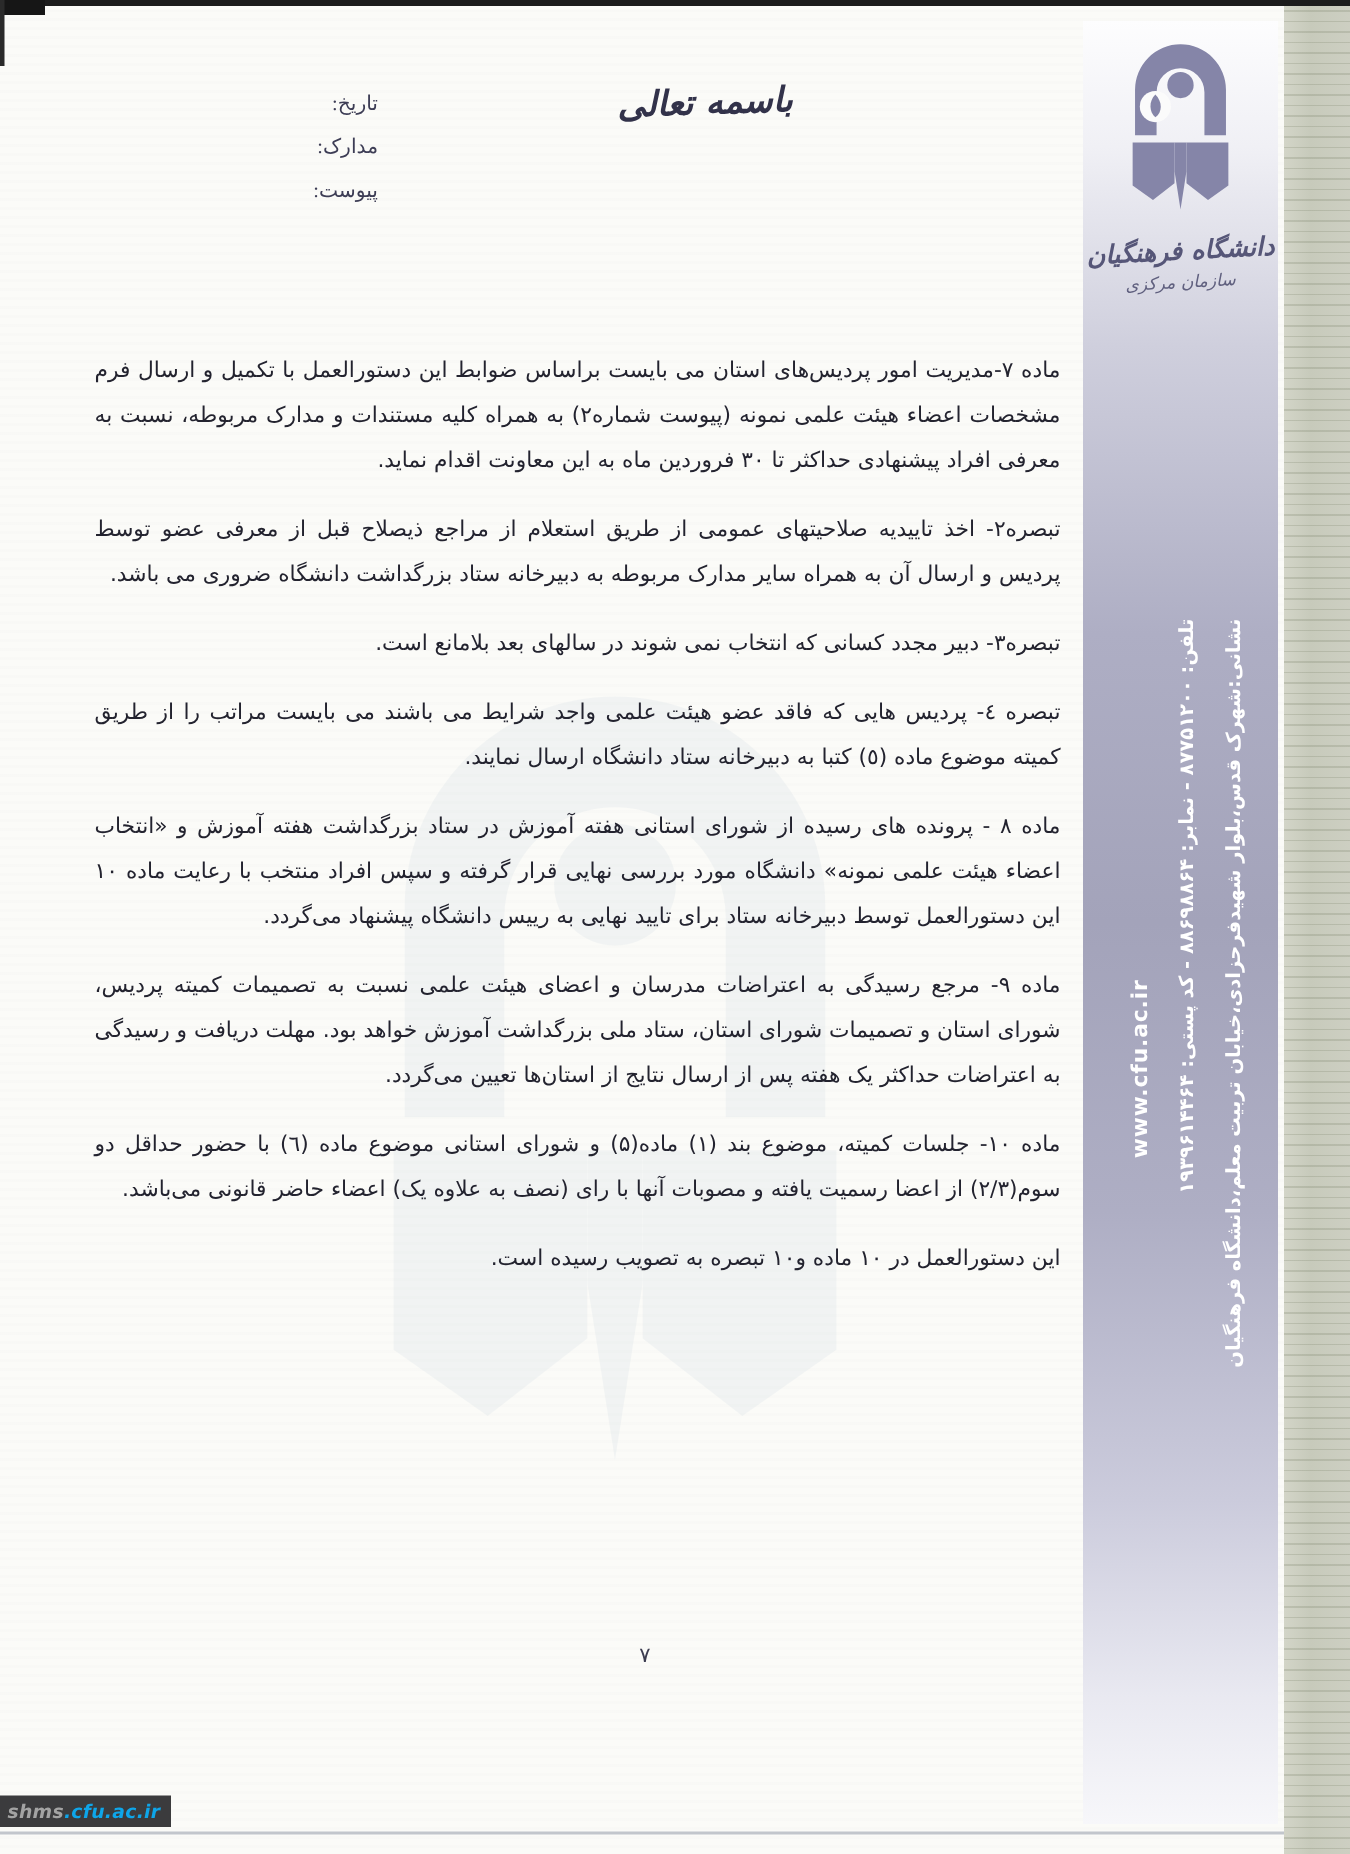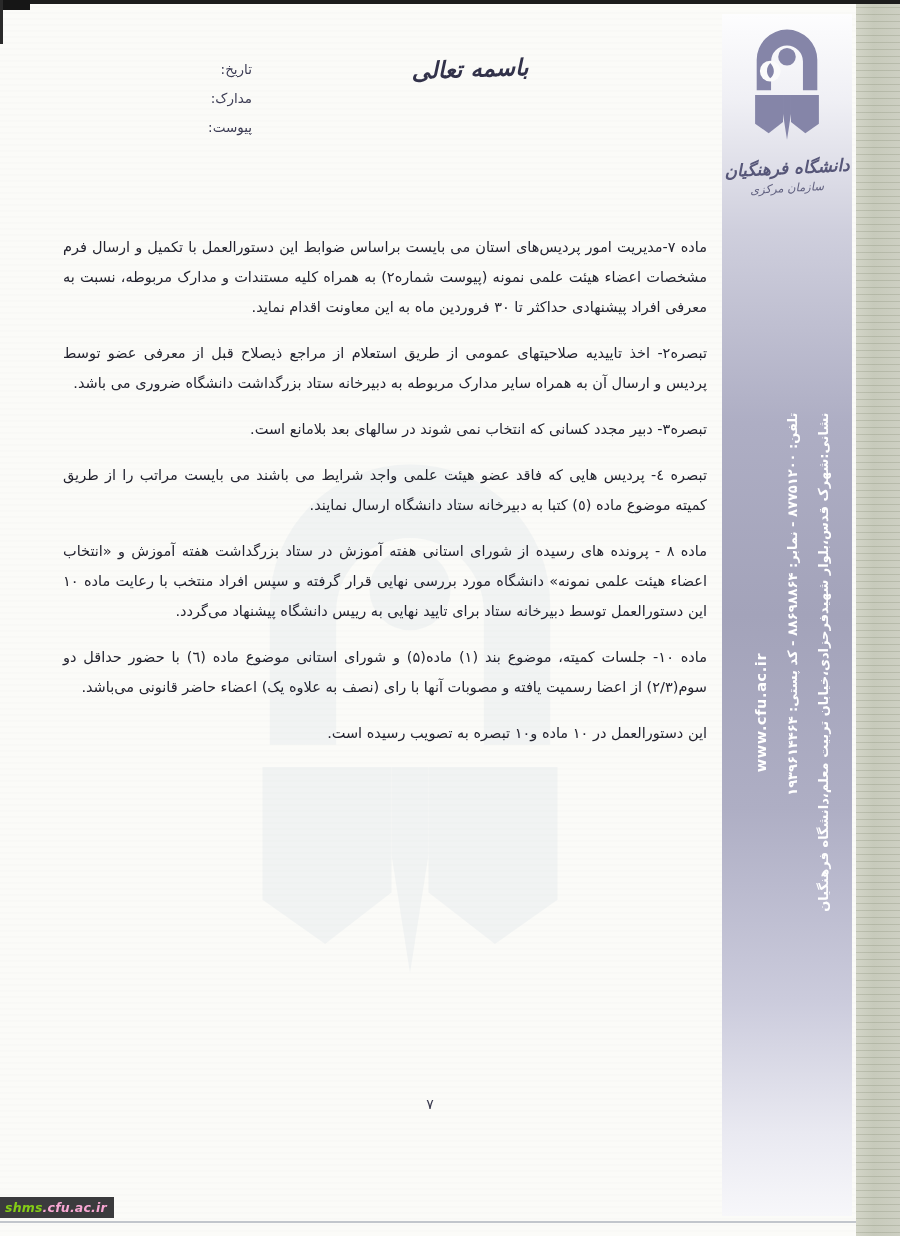--- a/index.html
+++ b/index.html
@@ -31,21 +31,21 @@
   
   .bismillah{
     position:absolute;left:360px;top:56px;width:220px;
     text-align:center;direction:rtl;
     font-size:23px;font-weight:bold;font-style:italic;
     color:#32324a;transform:rotate(-2deg);
   }
   .ref-fields{
     position:absolute;left:148px;top:60px;width:104px;
     direction:rtl;text-align:right;
-    color:#3d3d55;font-size:13.5px;
+    color:#3d3d55;font-size:13.5px;font-family:Liberation Serif, serif;
   }
   .ref-fields .fld{height:18px;line-height:18px;margin-bottom:11px;}
 
   
   .banner{
     position:absolute;left:722px;top:14px;width:130px;height:1202px;
     background:linear-gradient(180deg,
       #fdfdfe 0%, #f0f0f5 7%, #cfcfdd 18%, #aeaec4 34%,
       #a3a3ba 50%, #aeaec4 66%, #cbcbdc 82%, #e9e9f1 93%, #f7f7fa 100%);
   }
@@ -89,22 +89,22 @@
     text-align:center;font-size:14px;color:#3c3c50;
   }
 
   
   .footer-badge{
     position:absolute;left:0;top:1197px;height:21px;padding:0 7px 0 5px;
     background:#3b3b3d;display:flex;align-items:center;
     font-style:italic;font-weight:bold;font-size:12.5px;letter-spacing:.2px;
     white-space:nowrap;
   }
-  .footer-badge .site-prefix{color:#84cc16;}
-  .footer-badge .site-suffix{color:#f9a8d4;}
+  .footer-badge .site-prefix{color:#a3a3a3;}
+  .footer-badge .site-suffix{color:#0ea5e9;}
 </style>
 </head>
 <body>
 
 <div class="page">
 
   <div class="banner"></div>
 
   <div class="scan-edge"></div>
   <div class="top-border"></div>
@@ -151,20 +151,21 @@
     <div class="bt-line bt-fa">تلفن: ۸۷۷۵۱۲۰۰ - نمابر: ۸۸۶۹۸۸۶۴ - کد پستی: ۱۹۳۹۶۱۴۴۶۴</div>
     <div class="bt-line bt-fa">نشانی:شهرک قدس،بلوار شهیدفرحزادی،خیابان تربیت معلم،دانشگاه فرهنگیان</div>
   </div>
 
   <div class="doc-body">
     <p>ماده ۷-مدیریت امور پردیس‌های استان می بایست براساس ضوابط این دستورالعمل با تکمیل و ارسال فرم مشخصات اعضاء هیئت علمی نمونه (پیوست شماره۲) به همراه کلیه مستندات و مدارک مربوطه، نسبت به معرفی افراد پیشنهادی حداکثر تا ۳۰ فروردین ماه به این معاونت اقدام نماید.</p>
     <p>تبصره۲- اخذ تاییدیه صلاحیتهای عمومی از طریق استعلام از مراجع ذیصلاح قبل از معرفی عضو توسط پردیس و ارسال آن به همراه سایر مدارک مربوطه به دبیرخانه ستاد بزرگداشت دانشگاه ضروری می باشد.</p>
     <p>تبصره۳- دبیر مجدد کسانی که انتخاب نمی شوند در سالهای بعد بلامانع است.</p>
     <p>تبصره ٤- پردیس هایی که فاقد عضو هیئت علمی واجد شرایط می باشند می بایست مراتب را از طریق کمیته موضوع ماده (٥) کتبا به دبیرخانه ستاد دانشگاه ارسال نمایند.</p>
     <p>ماده ۸ - پرونده های رسیده از شورای استانی هفته آموزش در ستاد بزرگداشت هفته آموزش و «انتخاب اعضاء هیئت علمی نمونه» دانشگاه مورد بررسی نهایی قرار گرفته و سپس افراد منتخب با رعایت ماده ۱۰ این دستورالعمل توسط دبیرخانه ستاد برای تایید نهایی به رییس دانشگاه پیشنهاد می‌گردد.</p>
+    <p>ماده ۹- مرجع رسیدگی به اعتراضات مدرسان و اعضای هیئت علمی نسبت به تصمیمات کمیته پردیس، شورای استان و تصمیمات شورای استان، ستاد ملی بزرگداشت آموزش خواهد بود. مهلت دریافت و رسیدگی به اعتراضات حداکثر یک هفته پس از ارسال نتایج از استان‌ها تعیین می‌گردد.</p>
     <p>ماده ۱۰- جلسات کمیته، موضوع بند (۱) ماده(۵) و شورای استانی موضوع ماده (٦) با حضور حداقل دو سوم(۲/۳) از اعضا رسمیت یافته و مصوبات آنها با رای (نصف به علاوه یک) اعضاء حاضر قانونی می‌باشد.</p>
     <p>این دستورالعمل در ۱۰ ماده و۱۰ تبصره به تصویب رسیده است.</p>
   </div>
 
   <div class="page-number">۷</div>
 
   <div class="footer-badge">
     <span class="site-prefix">shms</span>
       <span class="site-suffix">.cfu.ac.ir</span>
   </div>

